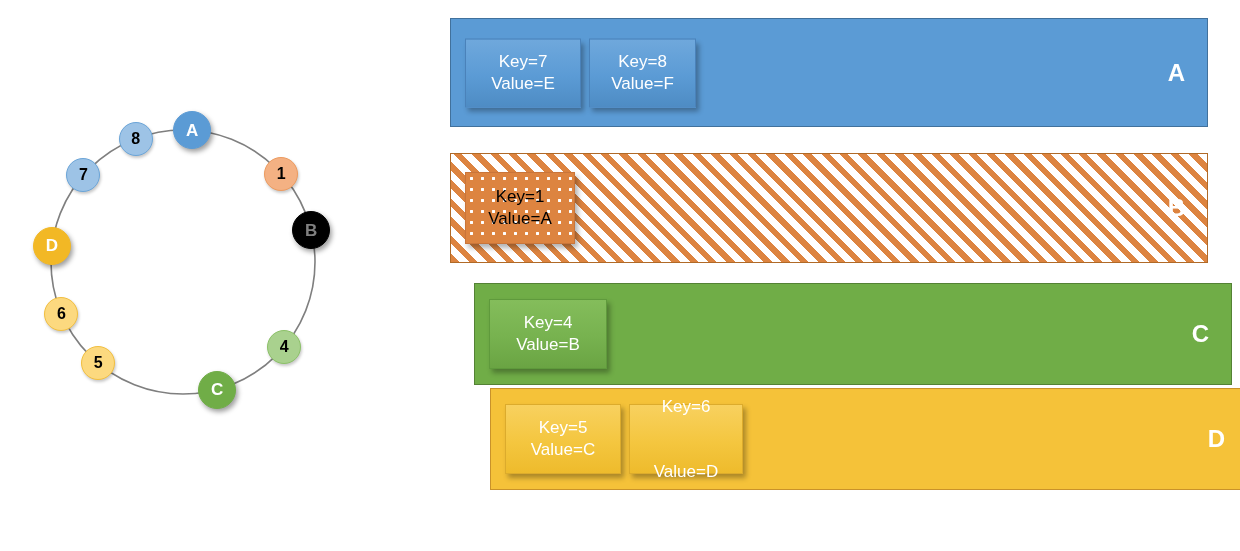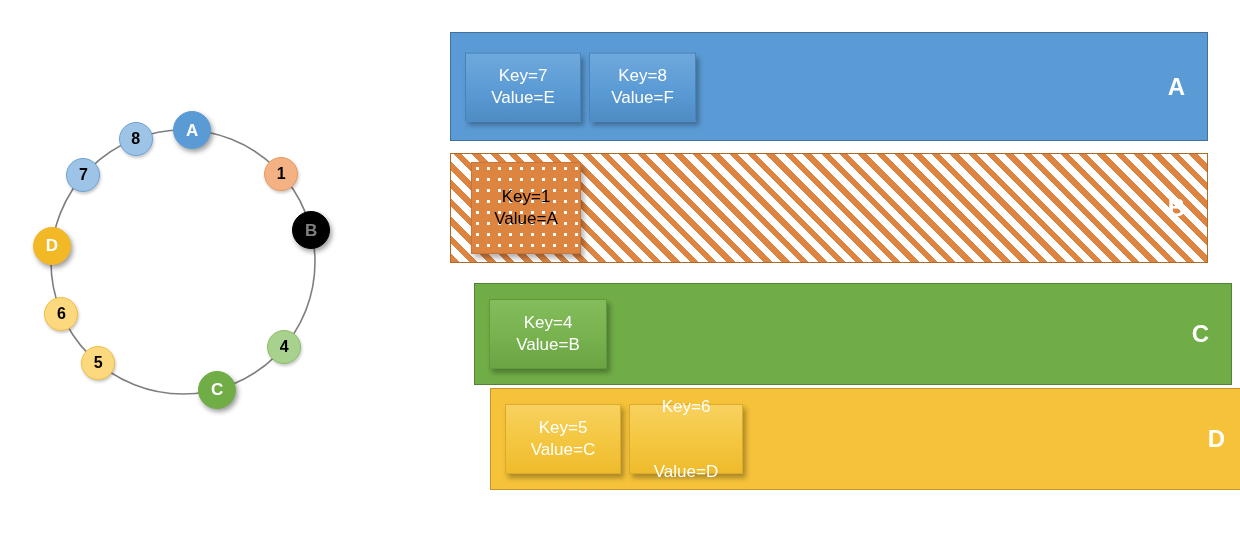--- a/index.html
+++ b/index.html
@@ -158,33 +158,33 @@
       <div class="ring-node shadowed" style="left: 198.164px; top: 370.502px; width: 38px; height: 38px; background: rgb(112, 173, 71); border: 1.5px solid rgb(112, 173, 71); color: rgb(255, 255, 255); font-size: 17px;">C</div>
       <div class="ring-node soft" style="left: 81.152px; top: 346.118px; width: 34px; height: 34px; background: rgb(252, 217, 127); border: 1.5px solid rgb(242, 191, 63); color: rgb(0, 0, 0); font-size: 16px;">5</div>
       <div class="ring-node soft" style="left: 44.4934px; top: 296.577px; width: 34px; height: 34px; background: rgb(252, 217, 127); border: 1.5px solid rgb(242, 191, 63); color: rgb(0, 0, 0); font-size: 16px;">6</div>
       <div class="ring-node shadowed" style="left: 32.9839px; top: 226.913px; width: 38px; height: 38px; background: rgb(242, 184, 37); border: 1.5px solid rgb(242, 184, 37); color: rgb(255, 255, 255); font-size: 17px;">D</div>
       <div class="ring-node soft" style="left: 66.3783px; top: 158.4px; width: 34px; height: 34px; background: rgb(157, 195, 230); border: 1.5px solid rgb(107, 165, 216); color: rgb(0, 0, 0); font-size: 16px;">7</div>
       <div class="ring-node soft" style="left: 118.695px; top: 121.767px; width: 34px; height: 34px; background: rgb(157, 195, 230); border: 1.5px solid rgb(107, 165, 216); color: rgb(0, 0, 0); font-size: 16px;">8</div>
     </div>
 </div>
 
 <div id="server-bars">
-    <div class="server-bar bar-a" style="top: 32px; height: 109px;">
+    <div class="server-bar bar-a" style="top: 18px; height: 109px;">
       <div class="kv-box kv-a" style="left: 14px; width: 116px; height: 69px;">
         <span>Key=7</span>
         <span>Value=E</span>
       </div>
       <div class="kv-box kv-a" style="left: 138px; width: 107px; height: 69px;">
         <span>Key=8</span>
         <span>Value=F</span>
       </div>
       <div class="bar-label">A</div>
     </div>
     <div class="server-bar bar-b" style="top: 153px; height: 110px;">
-      <div class="kv-box kv-b" style="left: 20px; width: 110px; height: 92px;">
+      <div class="kv-box kv-b" style="left: 14px; width: 110px; height: 72px;">
         <span>Key=1</span>
         <span>Value=A</span>
       </div>
       <div class="bar-label">B</div>
     </div>
     <div class="server-bar bar-c" style="top: 283px; height: 102px; margin-left: 24px;">
       <div class="kv-box kv-c" style="left: 14px; width: 118px; height: 70px;">
         <span>Key=4</span>
         <span>Value=B</span>
       </div>

